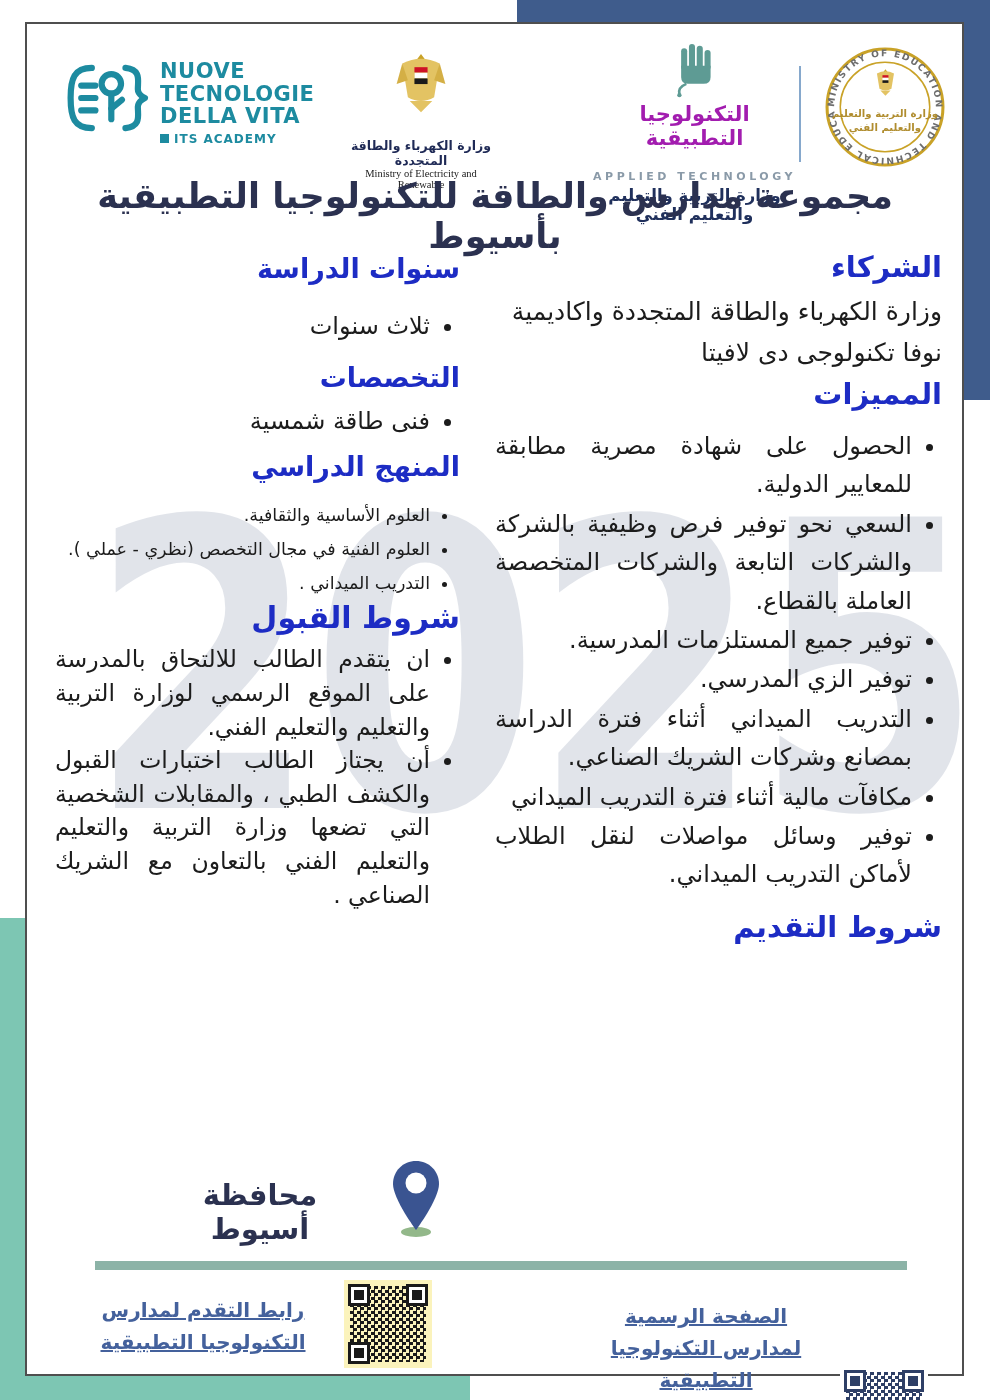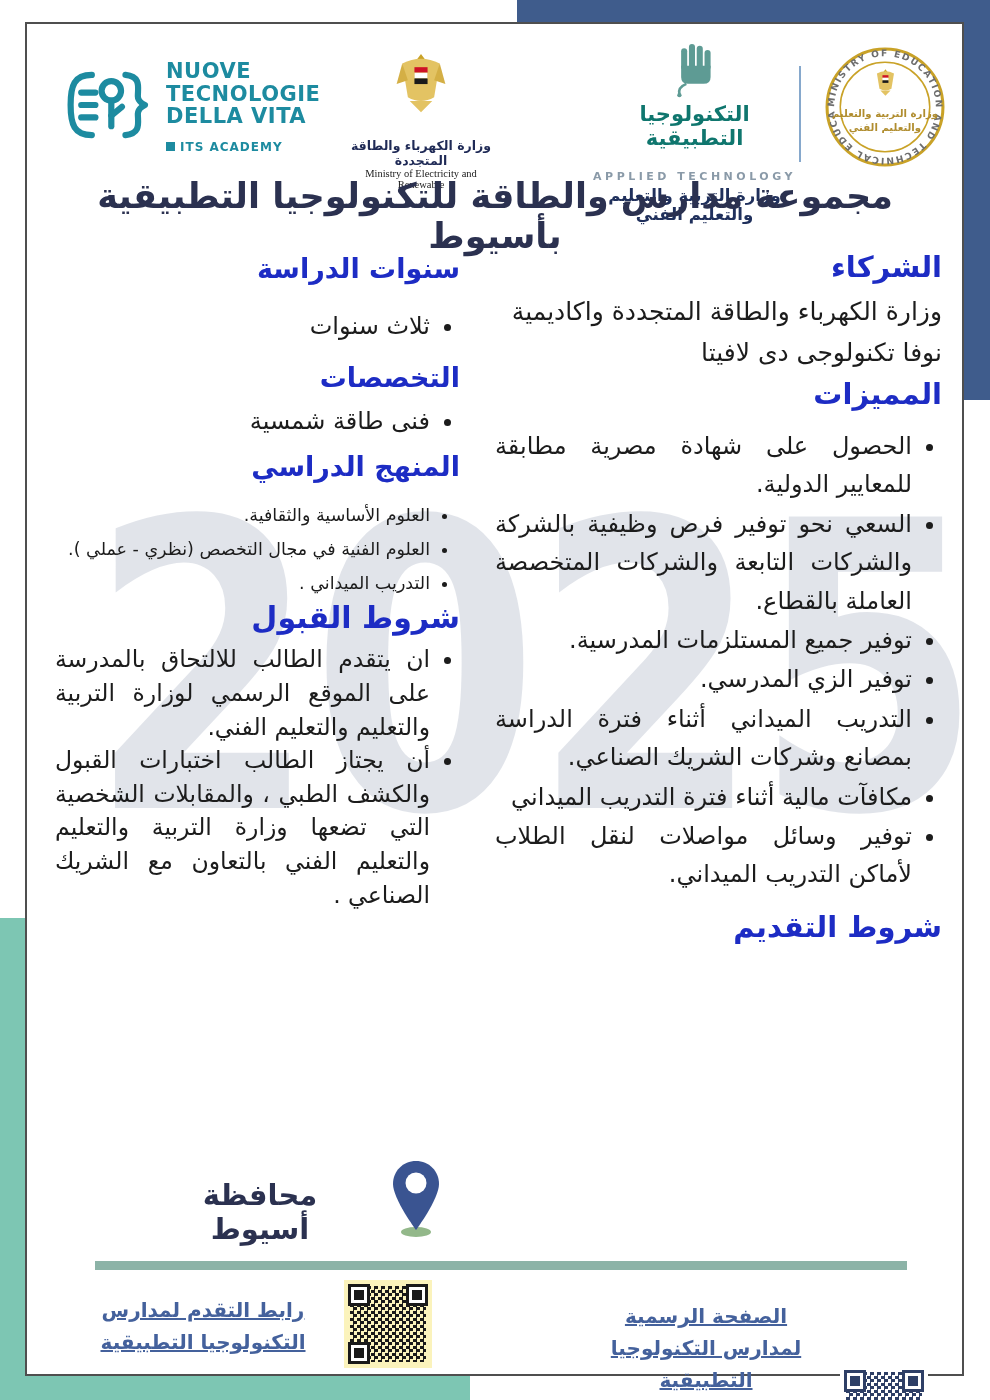--- a/index.html
+++ b/index.html
@@ -10,29 +10,29 @@
   .deco-bl{position:absolute;left:0;top:918px;width:470px;height:482px;background:#7dc6b3;}
   
   .card{position:absolute;left:25px;top:22px;width:935px;height:1350px;background:#ffffff;
         border:2px solid #4f4f4f;}
   
   .watermark{position:absolute;left:0;top:470px;width:990px;text-align:center;z-index:2;
         font-size:400px;font-weight:700;color:rgba(176,185,200,0.38);letter-spacing:-8px;
         transform:scaleX(0.82);line-height:1;pointer-events:none;}
   .z{position:absolute;z-index:3;}
   
-  .its-logo{left:60px;top:60px;width:300px;display:flex;align-items:center;gap:14px;}
+  .its-logo{left:60px;top:60px;width:300px;display:flex;align-items:flex-start;gap:8px;}
   .its-name{color:#1d8ba0;font-weight:700;font-size:21px;line-height:1.08;letter-spacing:.5px;}
-  .its-sub{color:#1d8ba0;font-weight:700;font-size:12px;margin-top:12px;letter-spacing:1px;}
+  .its-sub{color:#1d8ba0;font-weight:700;font-size:12px;margin-top:4px;letter-spacing:1px;}
   .its-sub .sq{display:inline-block;width:9px;height:9px;background:#1d8ba0;margin-right:5px;}
   .elec-logo{left:346px;top:52px;width:150px;text-align:center;}
   .elec-ar{color:#1f2a56;font-weight:700;font-size:12.5px;margin-top:16px;}
   .elec-en{color:#1a1a1a;font-weight:400;font-size:10.5px;font-family:"Liberation Serif",serif;}
   .at-logo{left:592px;top:42px;width:205px;text-align:center;}
-  .at-ar{color:#0f766e;font-weight:700;font-size:21px;}
+  .at-ar{color:#a21caf;font-weight:700;font-size:21px;}
   .at-en{color:#8a9aa8;font-weight:700;font-size:11px;letter-spacing:3.5px;margin-top:20px;}
   .at-min{color:#20305c;font-weight:700;font-size:16.5px;margin-top:3px;}
   .logo-divider{left:799px;top:66px;width:2px;height:96px;background:#86a8cc;}
   .moe-seal{left:824px;top:46px;width:122px;height:122px;}
   
   .title{left:40px;top:176px;width:910px;text-align:center;direction:rtl;
          color:#2b3150;font-weight:700;font-size:35px;}
   
   .col{direction:rtl;text-align:right;color:#1c1c1c;}
   .col-right{left:495px;top:250px;width:447px;}

